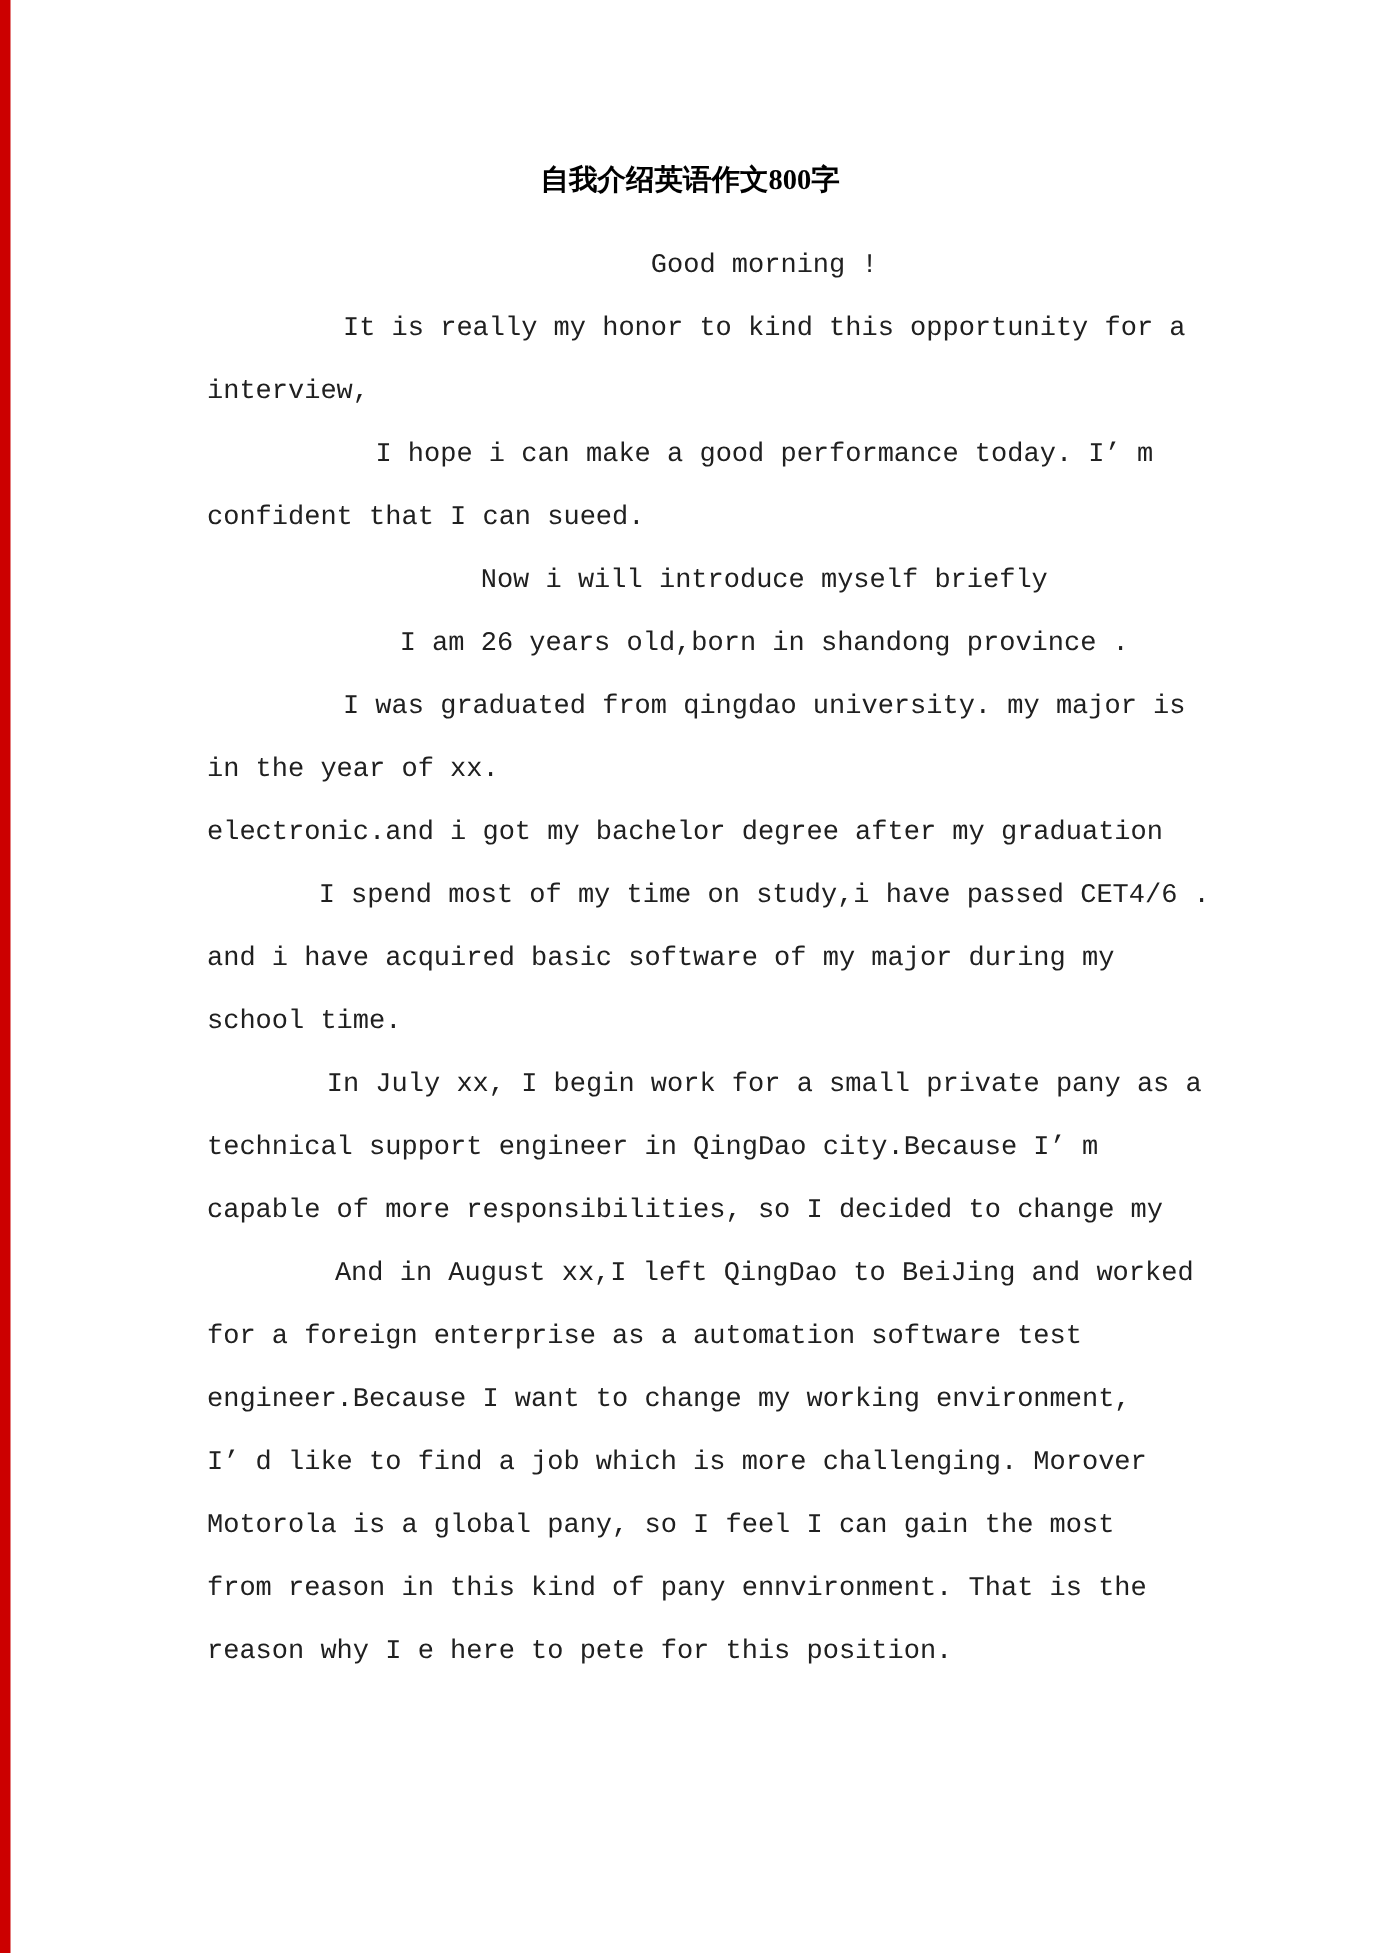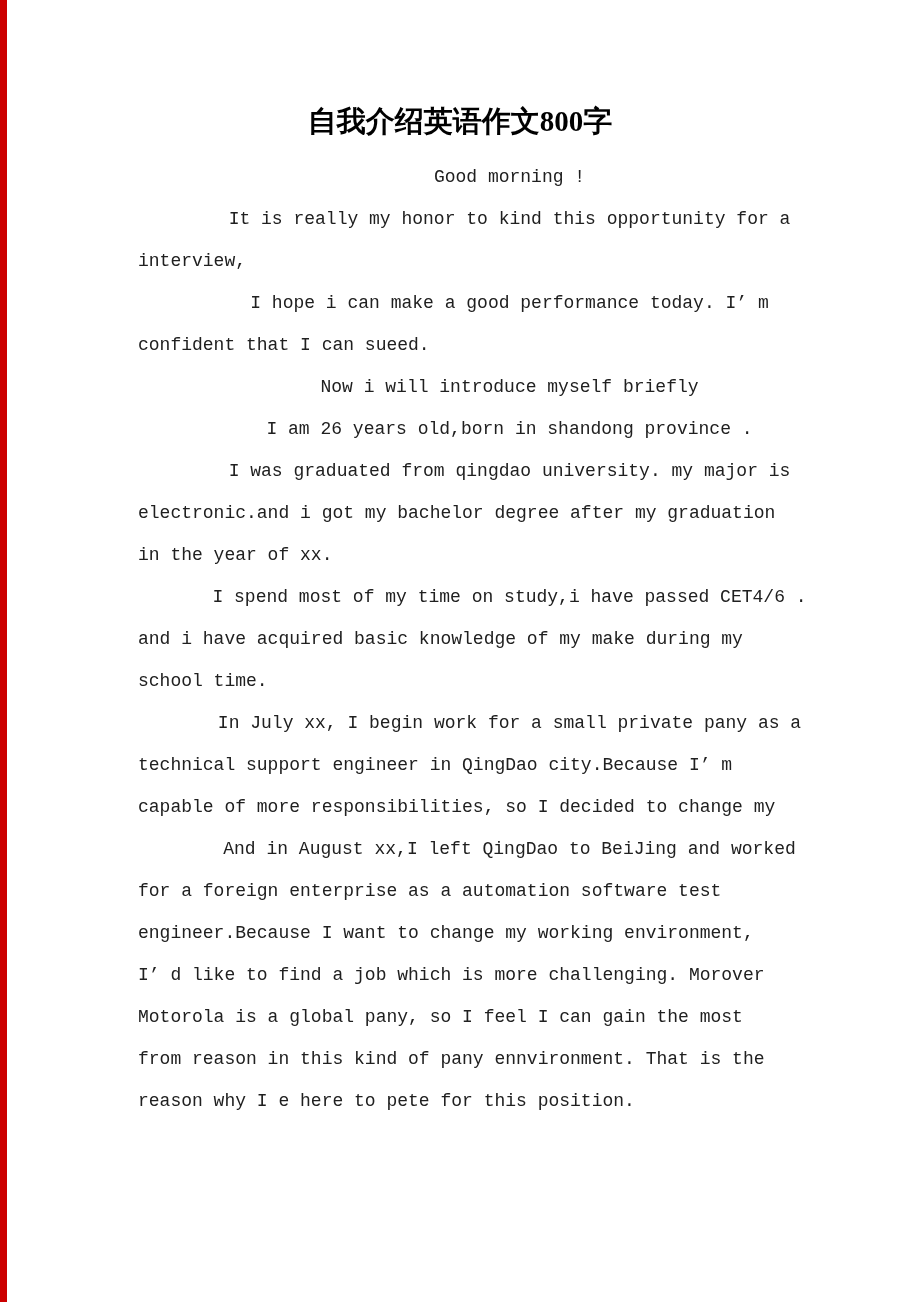--- a/index.html
+++ b/index.html
@@ -24,21 +24,21 @@
   }
   .title {
     position: absolute;
     top: 102px;
     left: 0;
     width: 920px;
     margin: 0;
     text-align: center;
     font-family: "Liberation Serif", "DejaVu Serif", serif;
     font-weight: bold;
-    font-size: 29px;
+    font-size: 19px;
     line-height: 38px;
     color: #000000;
     letter-spacing: 0px;
   }
   .doc-body {
     position: absolute;
     top: 156px;
     left: 138px;
     width: 700px;
   }
@@ -64,24 +64,24 @@
   <h1 class="title">自我介绍英语作文800字</h1>
   <div class="doc-body">
       <div class="line first">Good morning !</div>
       <div class="line first">It is really my honor to kind this opportunity for a</div>
       <div class="line">interview,</div>
       <div class="line first">I hope i can make a good performance today. I’ m</div>
       <div class="line">confident that I can sueed.</div>
       <div class="line first">Now i will introduce myself briefly</div>
       <div class="line first">I am 26 years old,born in shandong province .</div>
       <div class="line first">I was graduated from qingdao university. my major is</div>
+      <div class="line">in the year of xx.</div>
       <div class="line">electronic.and i got my bachelor degree after my graduation</div>
-      <div class="line">in the year of xx.</div>
       <div class="line first">I spend most of my time on study,i have passed CET4/6 .</div>
-      <div class="line">and i have acquired basic knowledge of my make during my</div>
+      <div class="line">and i have acquired basic software of my major during my</div>
       <div class="line">school time.</div>
       <div class="line first">In July xx, I begin work for a small private pany as a</div>
       <div class="line">technical support engineer in QingDao city.Because I’ m</div>
       <div class="line">capable of more responsibilities, so I decided to change my</div>
       <div class="line first">And in August xx,I left QingDao to BeiJing and worked</div>
       <div class="line">for a foreign enterprise as a automation software test</div>
       <div class="line">engineer.Because I want to change my working environment,</div>
       <div class="line">I’ d like to find a job which is more challenging. Morover</div>
       <div class="line">Motorola is a global pany, so I feel I can gain the most</div>
       <div class="line">from reason in this kind of pany ennvironment. That is the</div>

